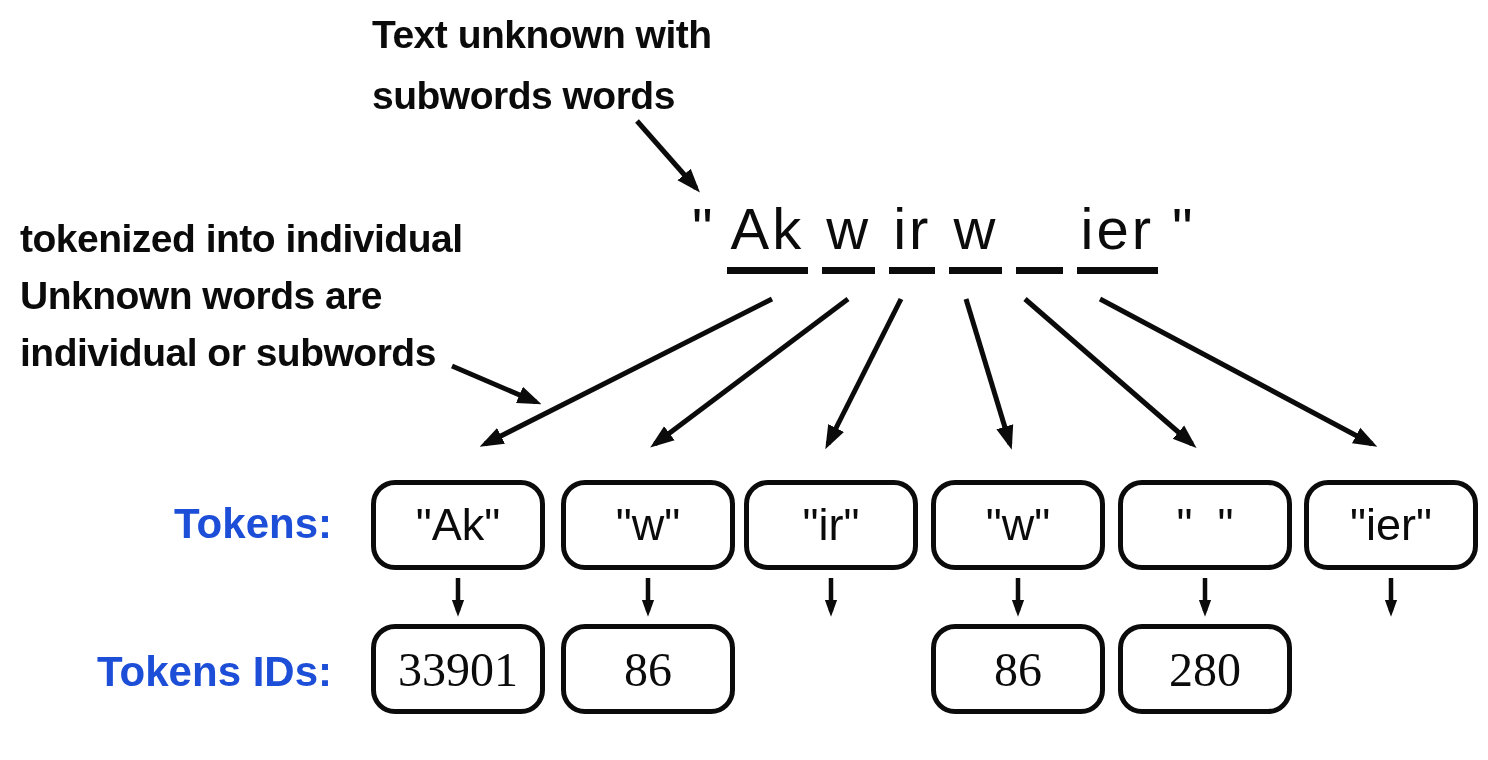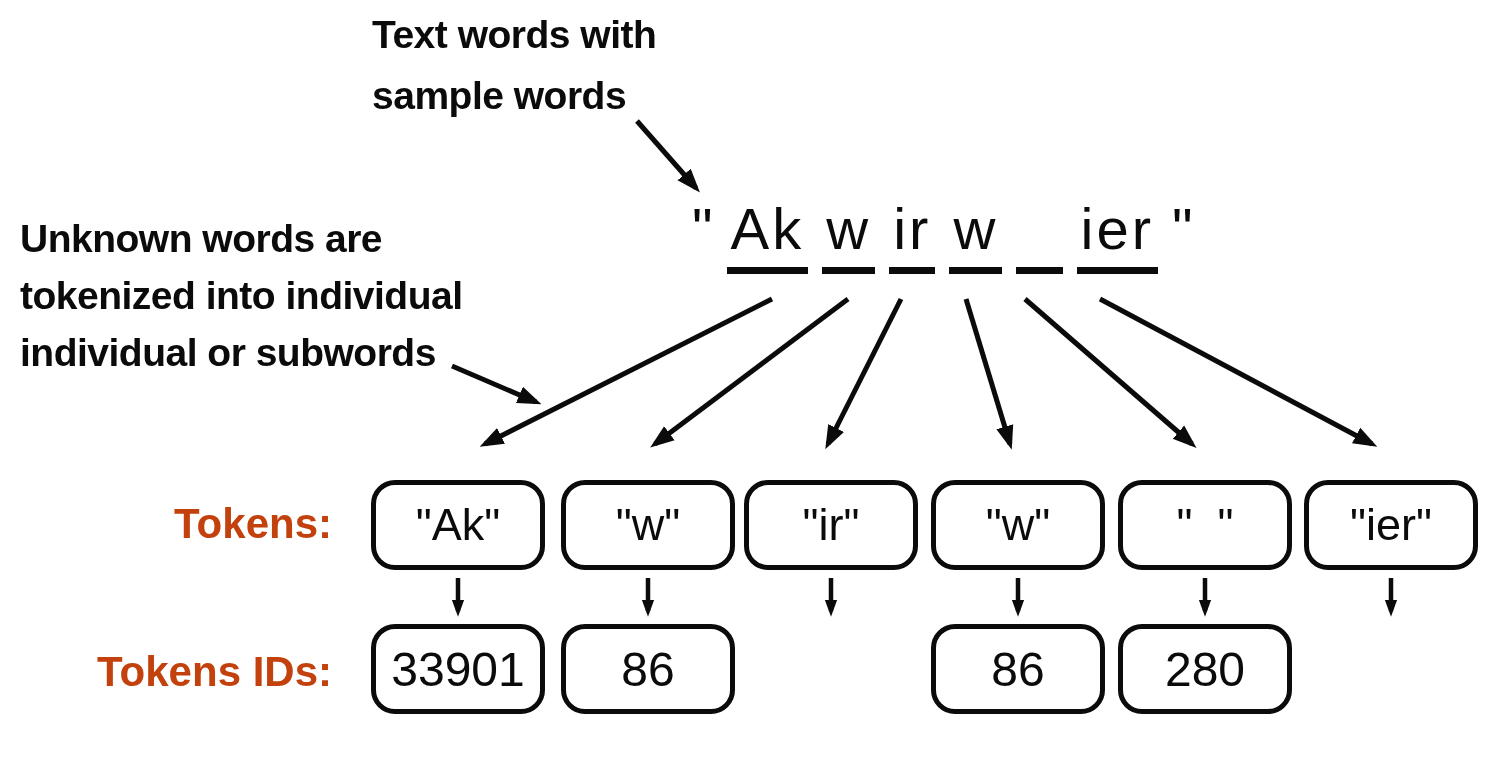--- a/index.html
+++ b/index.html
@@ -52,41 +52,41 @@
     text-align: right;
   }
 
   .row-label {
     position: absolute;
     left: 60px;
     width: 272px;
     text-align: right;
     font-weight: bold;
     font-size: 42px;
-    color: #c2410c;
+    color: #1d4ed8;
     white-space: nowrap;
   }
   .row-label.tokens { top: 500px; }
   .row-label.ids { top: 648px; }
 
   .box {
     position: absolute;
     box-sizing: border-box;
     width: 174px;
     height: 90px;
     border: 5px solid #0b0b0b;
     border-radius: 24px;
     background: #ffffff;
     display: flex;
     align-items: center;
     justify-content: center;
     white-space: pre;
   }
   .box.token { top: 480px; font-size: 45px; }
-  .box.id    { top: 624px; font-size: 48px; }
+  .box.id    { top: 624px; font-size: 48px; font-family: Liberation Serif, serif; }
   .b1 { left: 371px; }
   .b2 { left: 561px; }
   .b3 { left: 744px; }
   .b4 { left: 931px; }
   .b5 { left: 1118px; }
   .b6 { left: 1304px; }
 </style>
 </head>
 <body>
 
@@ -114,27 +114,27 @@
 
     <line class="thin" x1="458" y1="578" x2="458" y2="611" marker-end="url(#ah-s)"></line>
     <line class="thin" x1="648" y1="578" x2="648" y2="611" marker-end="url(#ah-s)"></line>
     <line class="thin" x1="831" y1="578" x2="831" y2="611" marker-end="url(#ah-s)"></line>
     <line class="thin" x1="1018" y1="578" x2="1018" y2="611" marker-end="url(#ah-s)"></line>
     <line class="thin" x1="1205" y1="578" x2="1205" y2="611" marker-end="url(#ah-s)"></line>
     <line class="thin" x1="1391" y1="578" x2="1391" y2="611" marker-end="url(#ah-s)"></line>
   </svg>
 
   <div class="annotation top">
-    <div>Text words with</div>
-    <div>sample words</div>
+    <div>Text unknown with</div>
+    <div>subwords words</div>
   </div>
 
   <div class="annotation left">
+    <div>tokenized into individual</div>
     <div>Unknown words are</div>
-    <div>tokenized into individual</div>
     <div>individual or subwords</div>
   </div>
 
   <div class="sample-row">
     <span class="sample-quote">"</span>
     <span class="sample-seg">Ak</span>
     <span class="sample-seg">w</span>
     <span class="sample-seg">ir</span>
     <span class="sample-seg">w</span>
     <span class="sample-seg">  </span>

